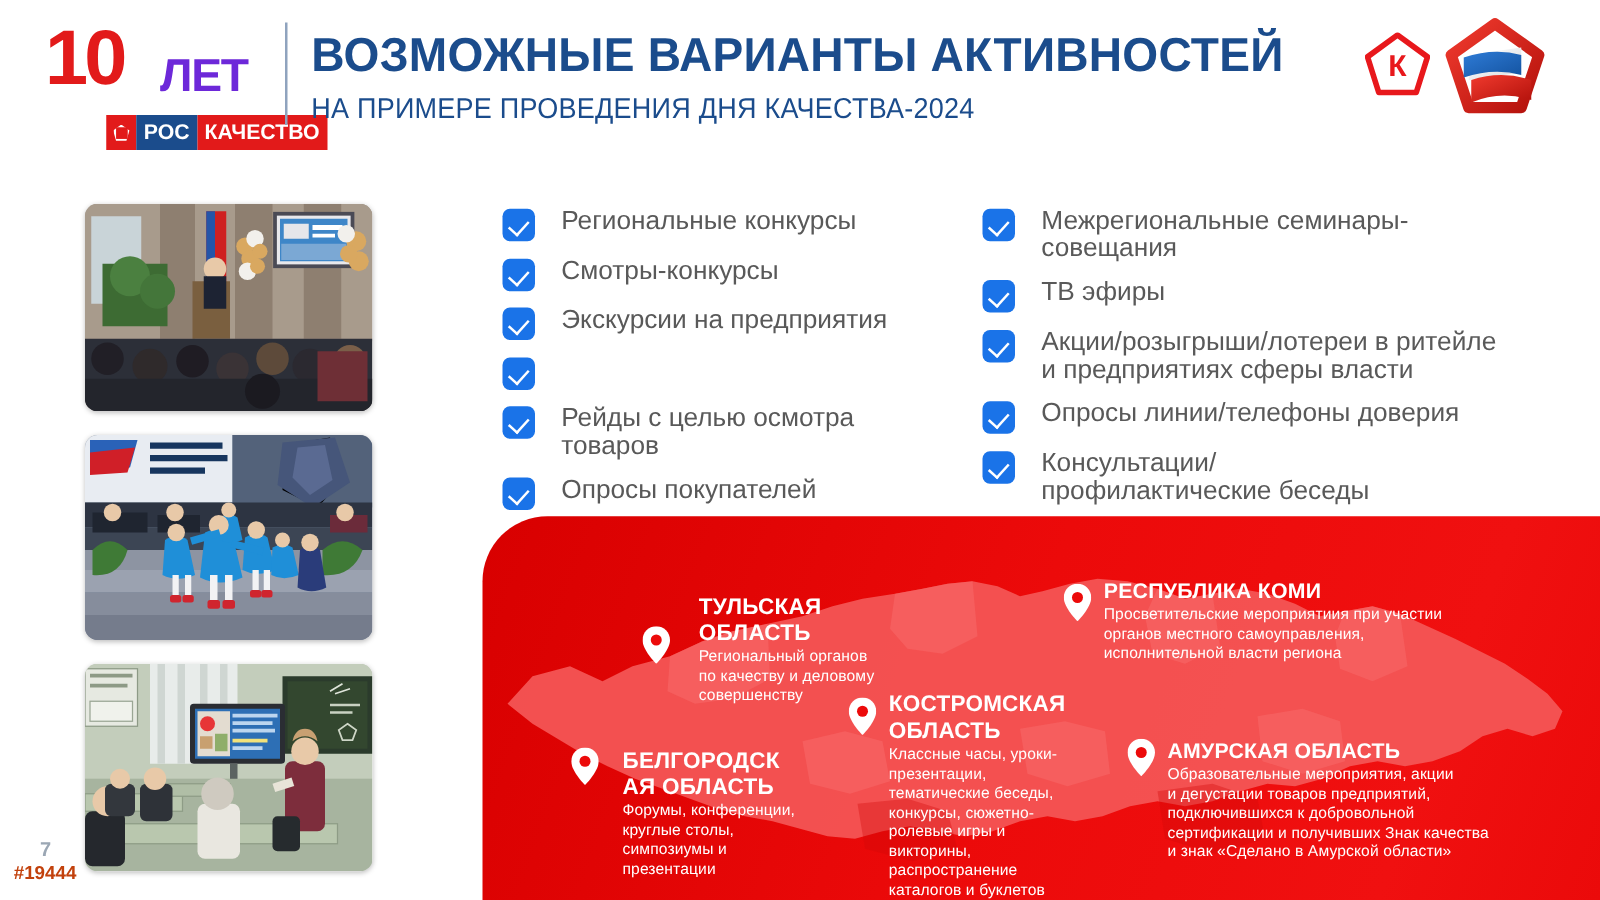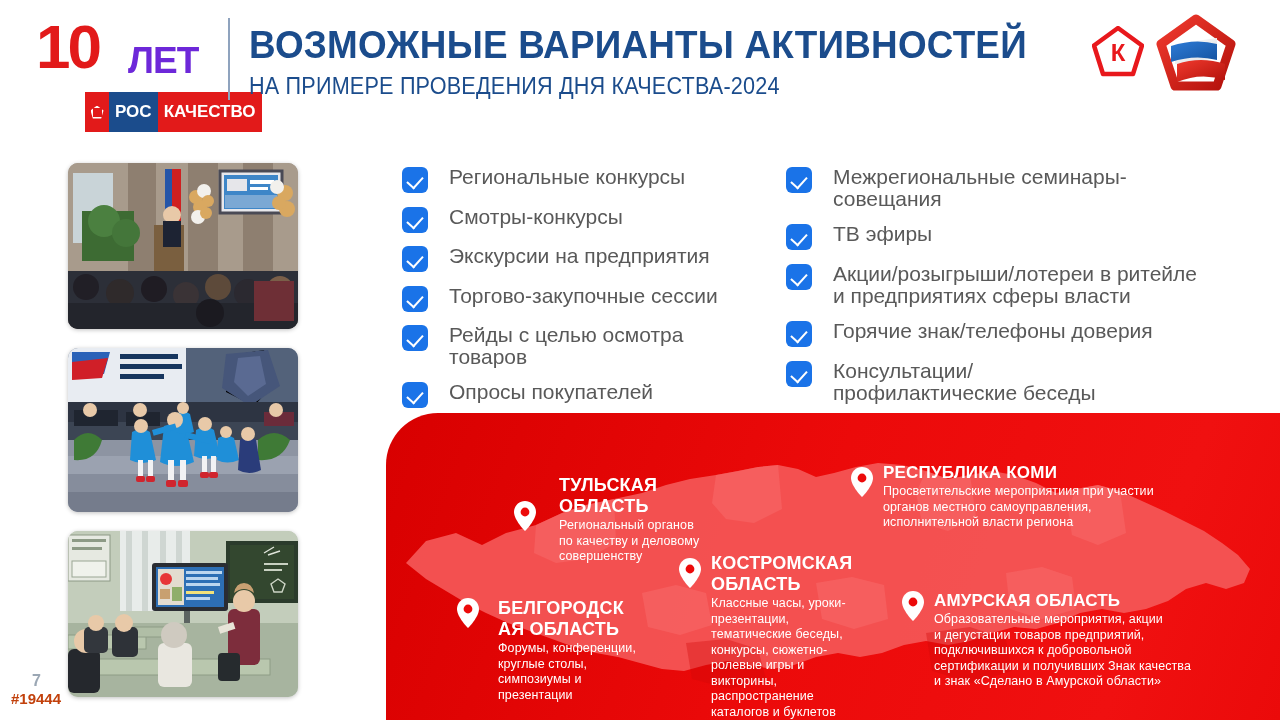--- a/index.html
+++ b/index.html
@@ -12,21 +12,21 @@
   .slide { position: relative; width: 1280px; height: 720px; background: #fff; }
 
   
   .header { position: absolute; left: 0; top: 0; width: 1280px; height: 118px; }
 
   .logo-block { position: absolute; left: 36px; top: 16px; width: 165px; height: 88px; }
   .logo-ten { position: absolute; left: 0; top: 0; font-size: 62px; font-weight: bold;
               color: #E21A1A; letter-spacing: -3px; line-height: 62px; font-family: "Liberation Sans", sans-serif; }
   .logo-let { position: absolute; left: 92px; top: 26px; font-size: 37px; font-weight: bold;
               color: #6d28d9; letter-spacing: -1px; line-height: 37px; }
-  .logo-bar { position: absolute; left: 2px; top: 76px; height: 40px; display: flex; align-items: stretch; padding-left: 47px; }
+  .logo-bar { position: absolute; left: 2px; top: 76px; height: 28px; display: flex; align-items: stretch; padding-left: 47px; }
   .logo-pent { width: 24px; background: #E21A1A; display: flex; align-items: center; justify-content: center; }
   .pent-shape {
     width: 13px; height: 13px; border: 2px solid #ffffff;
     clip-path: polygon(50% 0%, 100% 38%, 82% 100%, 18% 100%, 0% 38%);
     background: transparent;
   }
   .pent-shape i {
     display:block; width:100%; height:100%;
     background: #E21A1A;
   }
@@ -327,21 +327,20 @@
     <div class="check-item">
       <span class="cbox"></span>
       <span class="citem-label">Смотры-конкурсы</span>
     </div>
     <div class="check-item">
       <span class="cbox"></span>
       <span class="citem-label">Экскурсии на предприятия</span>
     </div>
     <div class="check-item">
       <span class="cbox"></span>
-      <span class="citem-label">Торгово-закупочные сессии</span>
     </div>
     <div class="check-item">
       <span class="cbox"></span>
       <span class="citem-label">Рейды с целью осмотра товаров</span>
     </div>
     <div class="check-item">
       <span class="cbox"></span>
       <span class="citem-label">Опросы покупателей</span>
     </div>
   </div>
@@ -355,21 +354,21 @@
       <span class="cbox"></span>
       <span class="citem-label">ТВ эфиры</span>
     </div>
     <div class="check-item">
       <span class="cbox"></span>
       <span class="citem-label">Акции/розыгрыши/лотереи в ритейле
 и предприятиях сферы власти</span>
     </div>
     <div class="check-item">
       <span class="cbox"></span>
-      <span class="citem-label">Горячие знак/телефоны доверия</span>
+      <span class="citem-label">Опросы линии/телефоны доверия</span>
     </div>
     <div class="check-item">
       <span class="cbox"></span>
       <span class="citem-label">Консультации/
 профилактические беседы</span>
     </div>
   </div>
 
   <div class="red-panel">
 

